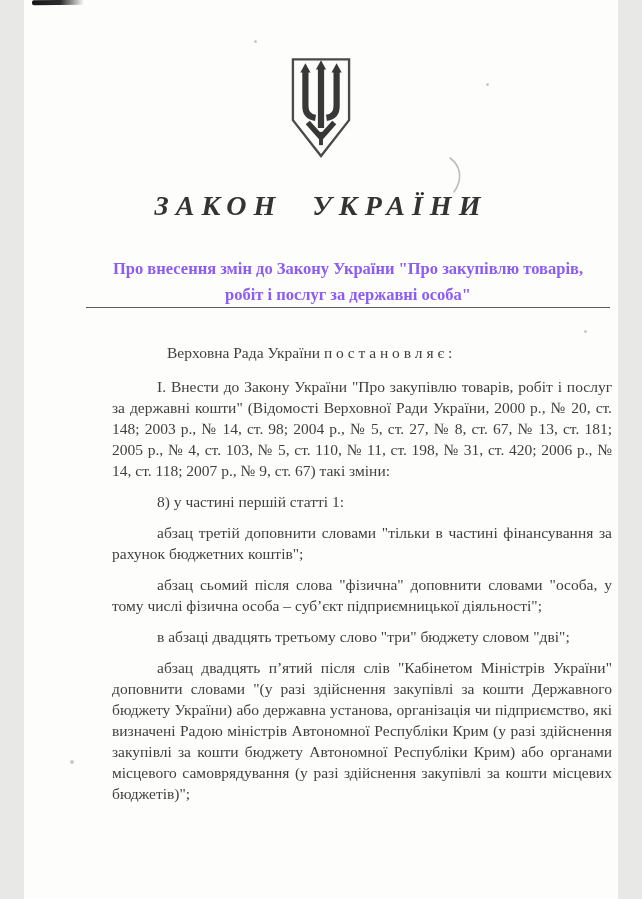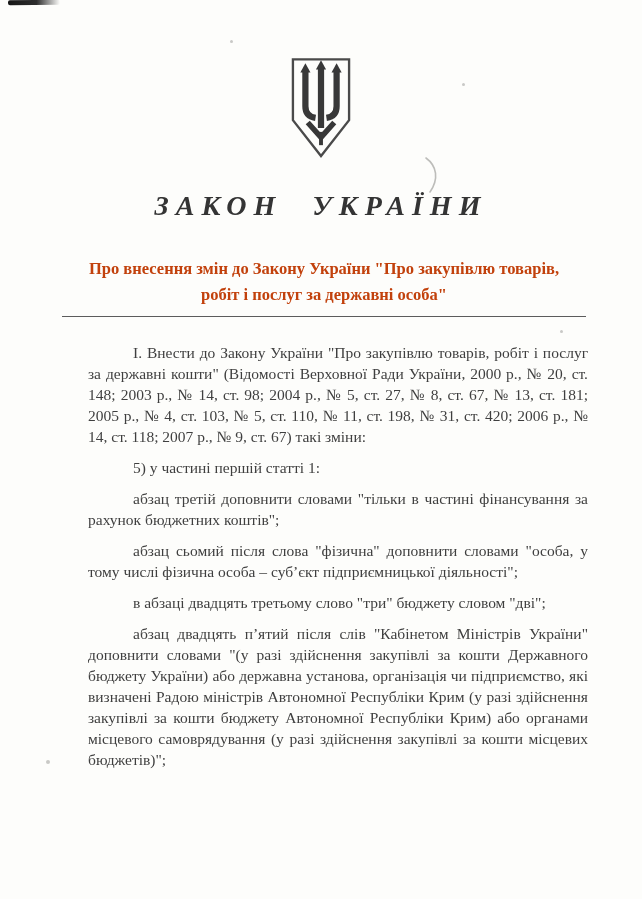--- a/index.html
+++ b/index.html
@@ -2,21 +2,21 @@
 <html><head>
 <meta charset="utf-8">
 <style>
   html, body {
     margin: 0;
     padding: 0;
     background: #e8e8e6;
   }
   .page {
     position: relative;
-    width: 642px;
+    width: 594px;
     height: 899px;
     margin: 0 auto;
     background: #fdfdfb;
     overflow: hidden;
     font-family: "Liberation Serif", "DejaVu Serif", serif;
     color: #3f3f3f;
   }
 
   
   .smudge-top-left {
@@ -73,23 +73,22 @@
   
   .subtitle {
     position: absolute;
     top: 256px;
     left: 62px;
     width: 524px;
     text-align: center;
     font-size: 16.5px;
     font-weight: bold;
     line-height: 1.55;
-    color: #c2410c;
+    color: #8b5cf6;
     border-bottom: 1.5px solid #5c5c5c;
-    padding-bottom: 9px;
   }
 
   
   .content {
     position: absolute;
     top: 342px;
     left: 88px;
     width: 500px;
     font-size: 15.5px;
     line-height: 21px;
@@ -145,21 +144,22 @@
   </div>
 
   <div class="law-title">ЗАКОН УКРАЇНИ</div>
 
   <div class="subtitle">
     <div>Про внесення змін до Закону України "Про закупівлю товарів,</div>
     <div>робіт і послуг за державні особа"</div>
   </div>
 
   <div class="content">
+    <p class="preamble">Верховна Рада України   п о с т а н о в л я є :</p>
     <p>I. Внести до Закону України "Про закупівлю товарів, робіт і послуг за державні кошти" (Відомості Верховної Ради України, 2000 р., № 20, ст. 148; 2003 р., № 14, ст. 98; 2004 р., № 5, ст. 27, № 8, ст. 67, № 13, ст. 181; 2005 р.,  № 4, ст. 103, № 5, ст. 110, № 11, ст. 198, № 31, ст. 420; 2006 р., № 14, ст. 118; 2007 р., № 9, ст. 67) такі зміни:</p>
-    <p>5) у частині першій статті 1:</p>
+    <p>8) у частині першій статті 1:</p>
     <p>абзац третій доповнити словами "тільки в частині фінансування за рахунок бюджетних коштів";</p>
     <p>абзац сьомий після слова "фізична" доповнити словами "особа, у тому числі фізична особа – суб’єкт підприємницької діяльності";</p>
     <p>в абзаці двадцять третьому слово "три" бюджету словом "дві";</p>
     <p>абзац двадцять п’ятий після слів "Кабінетом Міністрів України" доповнити словами "(у разі здійснення закупівлі за кошти Державного бюджету України) або державна установа, організація чи підприємство, які визначені Радою міністрів Автономної Республіки Крим (у разі здійснення закупівлі за кошти бюджету Автономної Республіки Крим) або органами місцевого самоврядування (у разі здійснення закупівлі за кошти місцевих бюджетів)";</p>
   </div>
 
 </div>
 
 </body></html>

